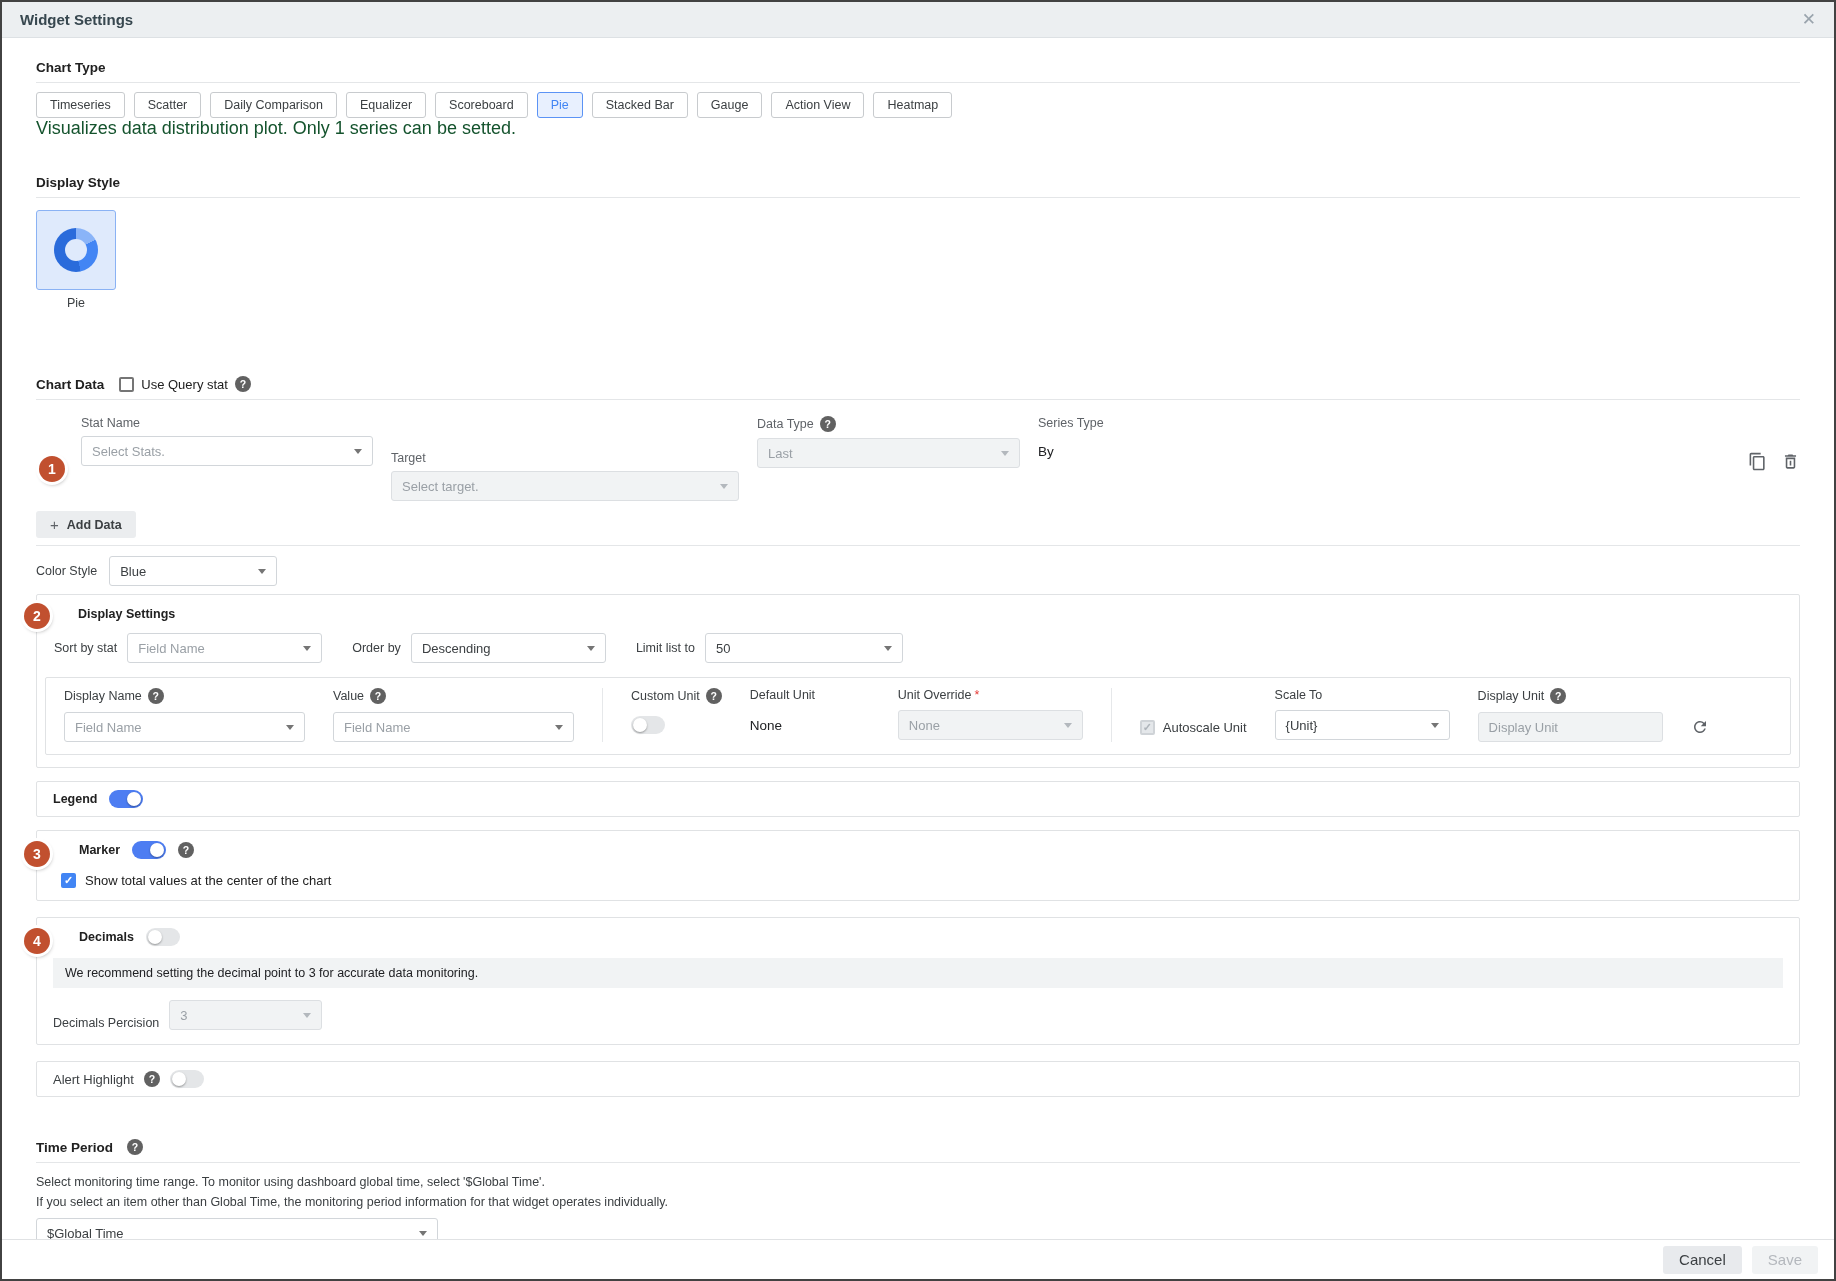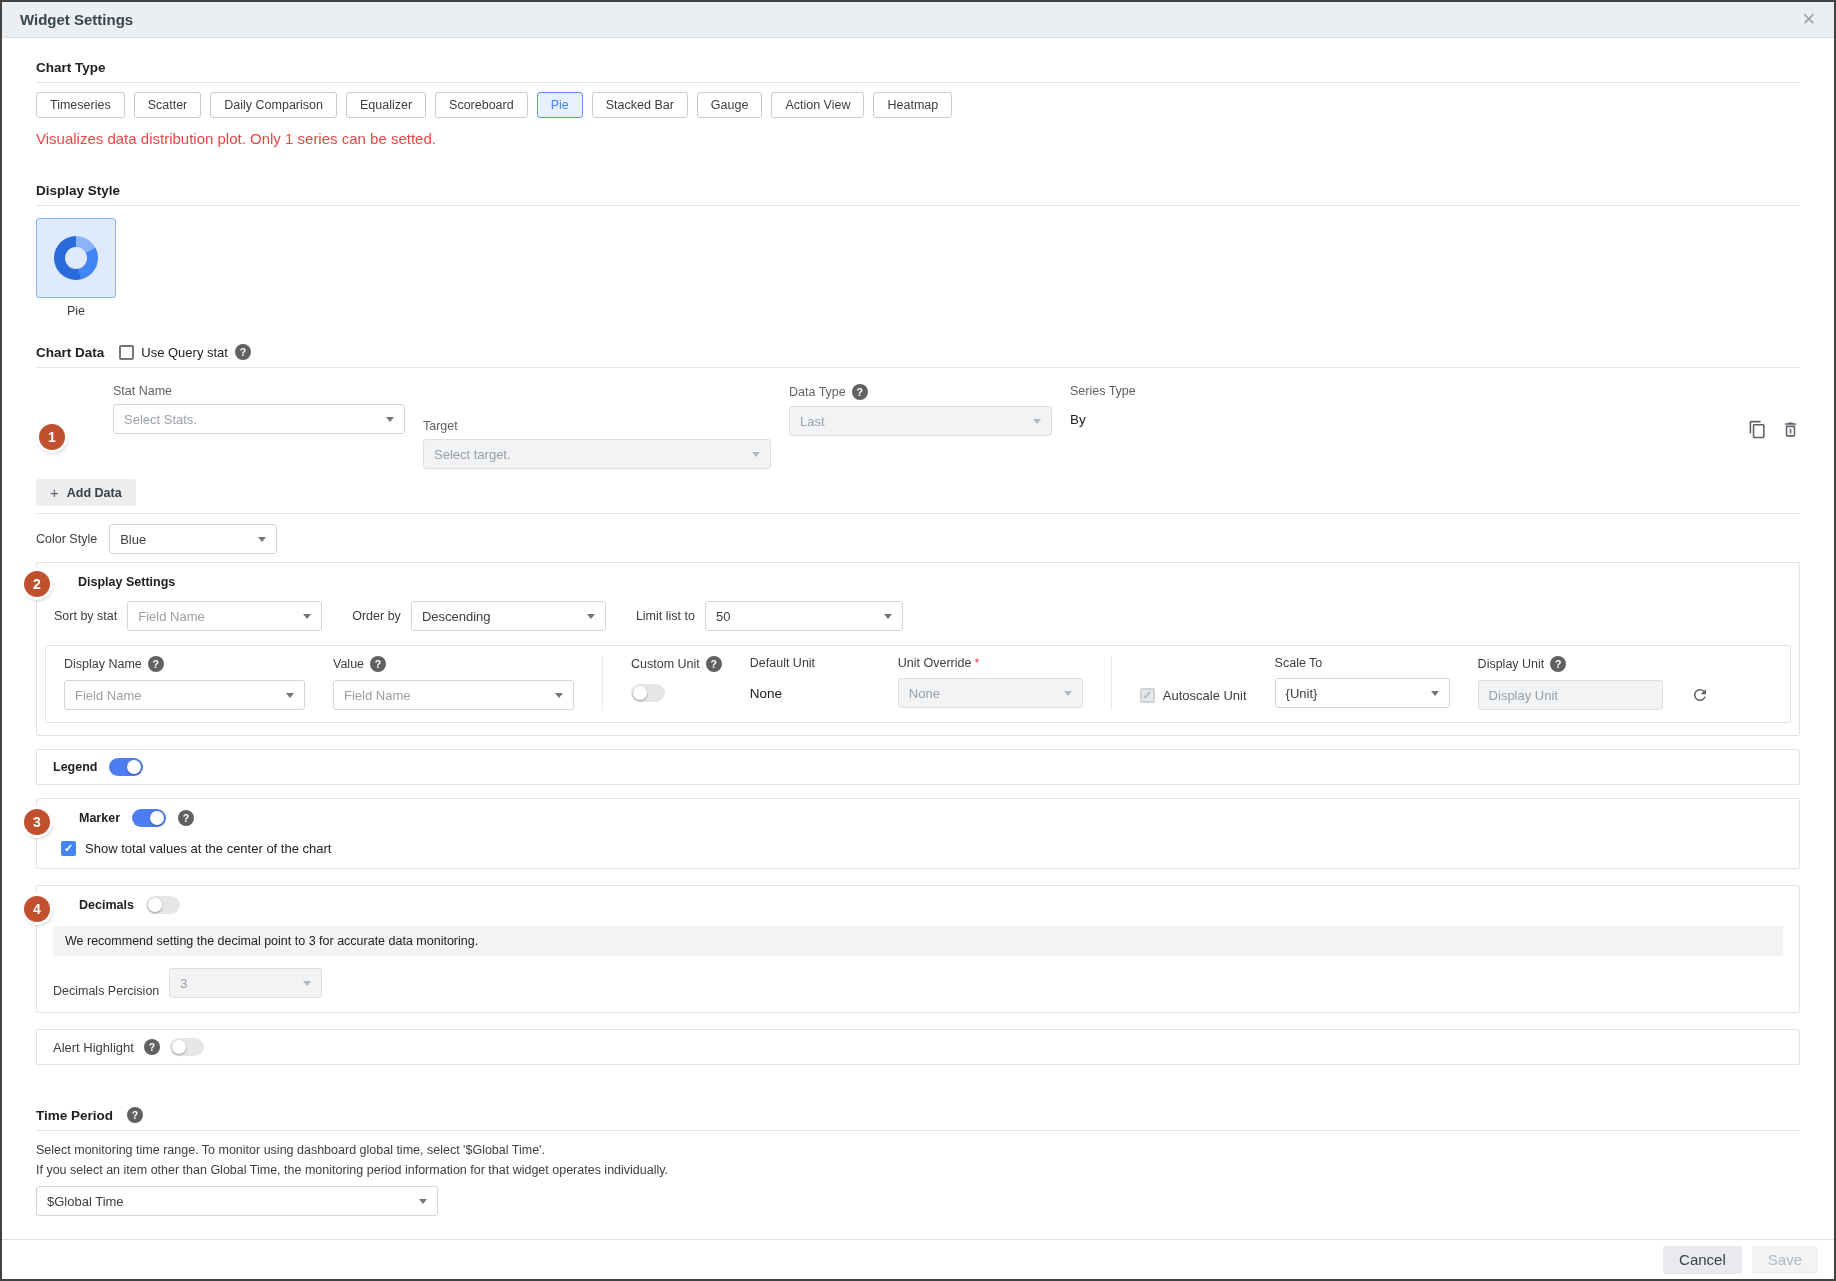--- a/index.html
+++ b/index.html
@@ -13,21 +13,21 @@
   .close-x { color:#9aa4ad; font-size:17px; cursor:pointer; line-height:1; }
 
   .content { padding:0 34px; }
   .sec-head { font-size:13.5px; font-weight:bold; color:#212121; display:flex; align-items:center; gap:8px; }
   .divider { height:1px; background:#e4e6e8; margin-top:7px; }
 
   
   .ct-row { display:flex; gap:9px; margin-top:9px; }
   .ct-btn { height:26px; padding:0 13px; background:#fff; border:1px solid #c8cbce; border-radius:3px; font-size:12.5px; color:#3c4043; display:flex; align-items:center; cursor:pointer; }
   .ct-btn.selected { background:#e8f0fe; border-color:#5b93f5; color:#4285f4; }
-  .desc-text { font-size:15px; color:#ef4444; margin-top:12px; }
+  .desc-text { font-size:18px; color:#14532d; }
 
   
   .tile { width:80px; height:80px; margin-top:12px; background:#dfeafc; border:1px solid #8ab2f4; border-radius:3px; display:flex; align-items:center; justify-content:center; cursor:pointer; }
   .donut { width:44px; height:44px; border-radius:50%; background:conic-gradient(#8ab4f8 0deg 62deg, #4285f4 62deg 168deg, #2a6bdb 168deg 360deg); display:flex; align-items:center; justify-content:center; }
   .donut-hole { width:22px; height:22px; border-radius:50%; background:#dfeafc; }
   .tile-label { width:80px; text-align:center; font-size:12.5px; color:#3c4043; margin-top:6px; }
 
   
   .field-label { font-size:12.5px; color:#5f6368; display:flex; align-items:center; gap:6px; }
   .select { height:30px; background:#fff; border:1px solid #d2d6da; border-radius:3px; display:flex; align-items:center; justify-content:space-between; padding:0 10px; font-size:13px; color:#3c4043; cursor:pointer; }
@@ -125,31 +125,31 @@
     <div class="sec-head" style="margin-top:36px;">Display Style</div>
     <div class="divider"></div>
     <div class="tile">
       <div class="donut">
           <div class="donut-hole"></div>
         </div>
     </div>
     <div class="tile-label">Pie</div>
 
     
-    <div class="sec-head" style="margin-top:26px;gap:7px;">
+    <div class="sec-head" style="margin-top:66px;gap:7px;">
       <span>Chart Data</span>
       <span class="cbox" style="margin-left:8px;"></span>
       <span style="font-weight:normal;font-size:13px;color:#212121;">Use Query stat</span>
       <span class="help">?</span>
     </div>
     <div class="divider"></div>
 
     <div class="cd-grid">
       <div class="badge cd-badge">1</div>
-      <div class="cd-col" style="width:292px;margin-left:32px;">
+      <div class="cd-col" style="width:292px;">
         <span class="field-label">Stat Name</span>
         <div class="select">
           <span class="ph">Select Stats.</span>
           <span class="caret"></span>
         </div>
       </div>
       <div class="cd-col" style="width:348px;margin-top:35px;">
         <span class="field-label">Target</span>
         <div class="select disabled">
           <span>Select target.</span>

